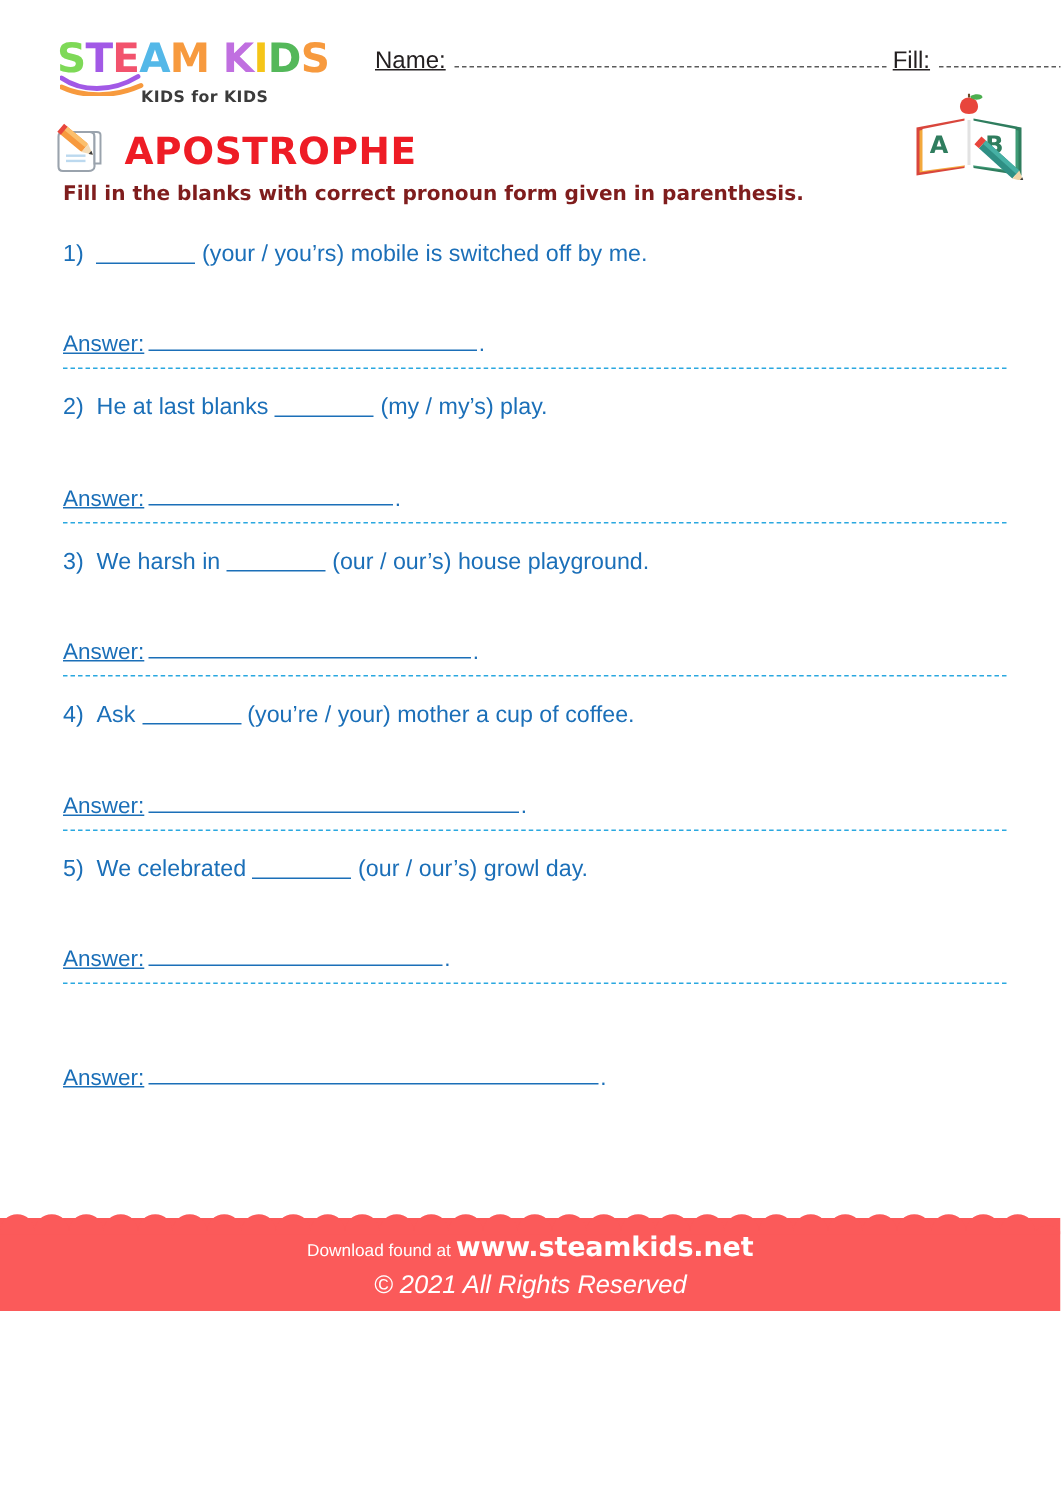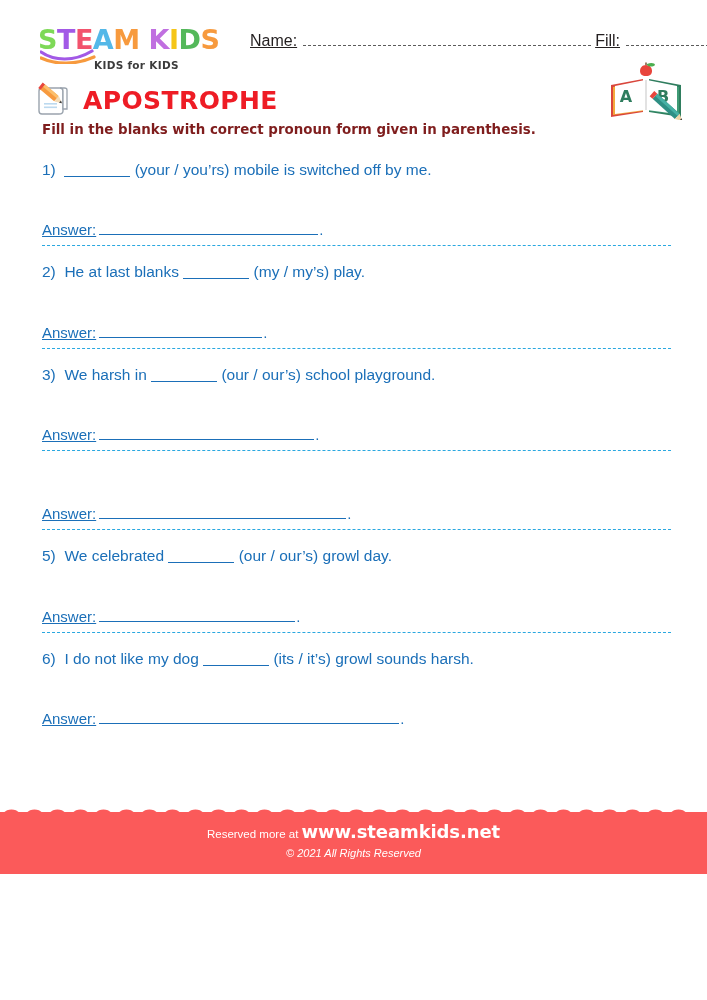--- a/index.html
+++ b/index.html
@@ -200,21 +200,21 @@
     font-size: 11.5px;
     color: #ffffff;
   }
   .footer-line1 .url {
     font-family: "DejaVu Sans", sans-serif;
     font-weight: bold;
     font-size: 18px;
     letter-spacing: -0.1px;
   }
   .footer-line2 {
-    font-size: 11px;
+    font-size: 17px;
     font-style: italic;
     color: #ffffff;
     margin-top: 5px;
   }
 </style>
 </head>
 <body>
 
 <div class="page">
 
@@ -299,64 +299,64 @@
         <div class="q-text"><span class="q-num">2)&nbsp;&nbsp;</span><span>He at last blanks </span><span class="blank" style="width: 66px;"></span><span> (my / my’s) play.</span></div>
         <div class="answer-row">
           <span class="answer-label">Answer:</span>
           <span class="answer-rule" style="width: 163px;"></span>
           <span class="answer-dot">.</span>
         </div>
         <div class="separator"></div>
         <div class="q-gap"></div>
       </div>
       <div class="q-block">
-        <div class="q-text"><span class="q-num">3)&nbsp;&nbsp;</span><span>We harsh in </span><span class="blank" style="width: 66px;"></span><span> (our / our’s) school playground.</span></div>
+        <div class="q-text"><span class="q-num">3)&nbsp;&nbsp;</span><span>We harsh in </span><span class="blank" style="width: 66px;"></span><span> (our / our’s) house playground.</span></div>
         <div class="answer-row">
           <span class="answer-label">Answer:</span>
           <span class="answer-rule" style="width: 215px;"></span>
           <span class="answer-dot">.</span>
         </div>
         <div class="separator"></div>
         <div class="q-gap"></div>
       </div>
       <div class="q-block">
+        <div class="q-text"><span class="q-num">4)&nbsp;&nbsp;</span><span>Ask </span><span class="blank" style="width: 66px;"></span><span> (you’re / your) mother a cup of coffee.</span></div>
         <div class="answer-row">
           <span class="answer-label">Answer:</span>
           <span class="answer-rule" style="width: 247px;"></span>
           <span class="answer-dot">.</span>
         </div>
         <div class="separator"></div>
         <div class="q-gap"></div>
       </div>
       <div class="q-block">
         <div class="q-text"><span class="q-num">5)&nbsp;&nbsp;</span><span>We celebrated </span><span class="blank" style="width: 66px;"></span><span> (our / our’s) growl day.</span></div>
         <div class="answer-row">
           <span class="answer-label">Answer:</span>
           <span class="answer-rule" style="width: 196px;"></span>
           <span class="answer-dot">.</span>
         </div>
         <div class="separator"></div>
         <div class="q-gap"></div>
       </div>
       <div class="q-block">
-        <div class="q-text"><span class="q-num">6)&nbsp;&nbsp;</span><span>I do not like my dog </span><span class="blank" style="width: 66px;"></span><span> (its / it’s) growl sounds harsh.</span></div>
         <div class="answer-row">
           <span class="answer-label">Answer:</span>
           <span class="answer-rule" style="width: 300px;"></span>
           <span class="answer-dot">.</span>
         </div>
       </div>
     </div>
 
   <div class="footer">
     <svg class="scallop" viewBox="0 0 707 20" preserveAspectRatio="none">
       <path id="scallop-path" fill="#fb5a5a" d="M0 20 L0 18 A 11.5 11.5 0 0 1 23 18 A 11.5 11.5 0 0 1 46 18 A 11.5 11.5 0 0 1 69 18 A 11.5 11.5 0 0 1 92 18 A 11.5 11.5 0 0 1 115 18 A 11.5 11.5 0 0 1 138 18 A 11.5 11.5 0 0 1 161 18 A 11.5 11.5 0 0 1 184 18 A 11.5 11.5 0 0 1 207 18 A 11.5 11.5 0 0 1 230 18 A 11.5 11.5 0 0 1 253 18 A 11.5 11.5 0 0 1 276 18 A 11.5 11.5 0 0 1 299 18 A 11.5 11.5 0 0 1 322 18 A 11.5 11.5 0 0 1 345 18 A 11.5 11.5 0 0 1 368 18 A 11.5 11.5 0 0 1 391 18 A 11.5 11.5 0 0 1 414 18 A 11.5 11.5 0 0 1 437 18 A 11.5 11.5 0 0 1 460 18 A 11.5 11.5 0 0 1 483 18 A 11.5 11.5 0 0 1 506 18 A 11.5 11.5 0 0 1 529 18 A 11.5 11.5 0 0 1 552 18 A 11.5 11.5 0 0 1 575 18 A 11.5 11.5 0 0 1 598 18 A 11.5 11.5 0 0 1 621 18 A 11.5 11.5 0 0 1 644 18 A 11.5 11.5 0 0 1 667 18 A 11.5 11.5 0 0 1 690 18 A 11.5 11.5 0 0 1 707 18 L707 20 Z"></path>
     </svg>
     <div class="footer-inner">
       <div class="footer-line1">
-        <span>Reserved more at</span>
+        <span>Download found at</span>
         <span class="url">www.steamkids.net</span>
       </div>
       <div class="footer-line2">© 2021 All Rights Reserved</div>
     </div>
   </div>
 
 </div>
 
 </body></html>

